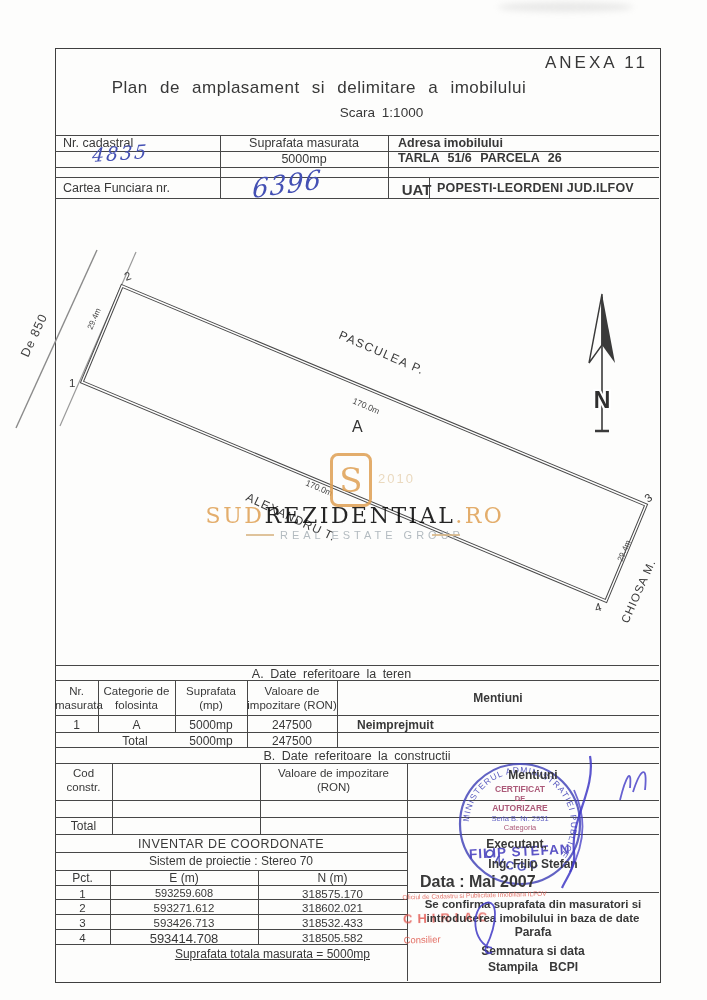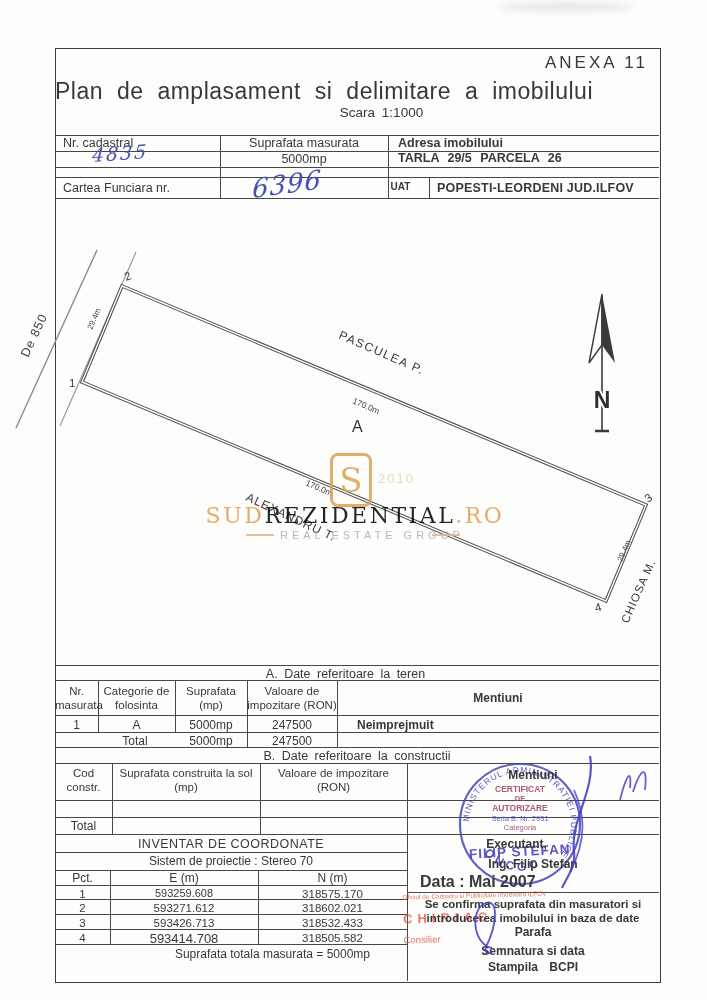--- a/index.html
+++ b/index.html
@@ -22,41 +22,41 @@
 </style>
 </head>
 <body>
 
 <div id="page">
 
   <div class="smudge"></div>
   <div id="page-border"></div>
 
   <div class="t" style="left:520px;top:52px;width:128px;text-align:right;font-size:17px;letter-spacing:3px;">ANEXA 11</div>
-  <div class="t c" style="left:55px;top:77px;width:504px;font-size:23px;letter-spacing:0.5px;word-spacing:7px;">Plan de amplasament si delimitare a imobilului</div>
+  <div class="t c" style="left:55px;top:77px;width:504px;font-size:17px;letter-spacing:0.5px;word-spacing:7px;padding-left:12px;">Plan de amplasament si delimitare a imobilului</div>
   <div class="t c" style="left:55px;top:105px;width:653px;font-size:13.5px;word-spacing:3px;">Scara 1:1000</div>
 
   <div class="hl" style="left:55px;top:135px;width:604px;"></div>
   <div class="hl" style="left:55px;top:151px;width:604px;"></div>
   <div class="hl" style="left:55px;top:167px;width:604px;"></div>
   <div class="hl" style="left:55px;top:177px;width:604px;"></div>
   <div class="hl" style="left:55px;top:198px;width:604px;"></div>
   <div class="vl" style="left:220px;top:135px;height:63px;"></div>
   <div class="vl" style="left:388px;top:135px;height:63px;"></div>
   <div class="vl" style="left:429px;top:177px;height:21px;"></div>
 
   <div class="t" style="left:63px;top:136px;font-size:12.5px;">Nr. cadastral</div>
   <div class="t hand" style="left:92px;top:142px;font-size:19px;letter-spacing:2px;transform:rotate(-4deg) skewX(-8deg);">4835</div>
   <div class="t c" style="left:220px;top:136px;width:168px;font-size:12.5px;">Suprafata masurata</div>
   <div class="t c" style="left:220px;top:152px;width:168px;font-size:12.5px;">5000mp</div>
   <div class="t" style="left:398px;top:136px;font-size:12.5px;font-weight:600;">Adresa imobilului</div>
-  <div class="t b" style="left:398px;top:151px;font-size:12.5px;word-spacing:5px;">TARLA 29/5 PARCELA 26</div>
+  <div class="t b" style="left:398px;top:151px;font-size:12.5px;word-spacing:5px;">TARLA 51/6 PARCELA 26</div>
   <div class="t" style="left:63px;top:181px;font-size:12.5px;">Cartea Funciara nr.</div>
   <div class="t hand" style="left:252px;top:168px;font-size:26px;letter-spacing:1px;transform:rotate(-8deg) skewX(-10deg);">6396</div>
-  <div class="t b c" style="left:380px;top:181px;width:41px;font-size:10px;">UAT</div>
+  <div class="t b c" style="left:396px;top:181px;width:41px;font-size:15px;">UAT</div>
   <div class="t b" style="left:437px;top:181px;font-size:12.5px;letter-spacing:0.2px;">POPESTI-LEORDENI JUD.ILFOV</div>
 
   <svg style="position:absolute;left:0;top:198px;" width="707" height="467" viewBox="0 198 707 467">
 
     <path d="M 97,250 L 16,428" stroke="#8b8b8b" stroke-width="1.4" fill="none"></path>
     <path d="M 136,252 L 60,426" stroke="#9a9a9a" stroke-width="1.2" fill="none"></path>
 
     <polygon points="122,286 646,505 606,601 82,382" fill="none" stroke="#4a4a4a" stroke-width="3.4"></polygon>
     <polygon points="122,286 646,505 606,601 82,382" fill="none" stroke="#ffffff" stroke-width="1.4"></polygon>
 
@@ -116,38 +116,37 @@
   <div class="vl" style="left:98px;top:680px;height:52px;"></div>
   <div class="vl" style="left:175px;top:680px;height:52px;"></div>
   <div class="vl" style="left:247px;top:680px;height:67px;"></div>
   <div class="vl" style="left:337px;top:680px;height:67px;"></div>
   <div class="vl" style="left:112px;top:763px;height:71px;"></div>
   <div class="vl" style="left:260px;top:763px;height:71px;"></div>
   <div class="vl" style="left:407px;top:763px;height:218px;"></div>
   <div class="vl" style="left:110px;top:870px;height:74px;"></div>
   <div class="vl" style="left:258px;top:870px;height:74px;"></div>
 
-  <div class="t c" style="left:69px;top:667px;width:553px;font-size:12.5px;word-spacing:3px;">A. Date referitoare la teren</div>
+  <div class="t c" style="left:55px;top:667px;width:553px;font-size:12.5px;word-spacing:3px;">A. Date referitoare la teren</div>
   <div class="t c wrap" style="left:55px;top:684px;width:43px;font-size:11.5px;">Nr. masurata</div>
   <div class="t c wrap" style="left:98px;top:684px;width:77px;font-size:11.5px;">Categorie de folosinta</div>
   <div class="t c wrap" style="left:175px;top:684px;width:72px;font-size:11.5px;">Suprafata (mp)</div>
   <div class="t c wrap" style="left:247px;top:684px;width:90px;font-size:11.5px;">Valoare de impozitare (RON)</div>
   <div class="t c b" style="left:337px;top:691px;width:322px;font-size:12px;">Mentiuni</div>
   <div class="t c" style="left:55px;top:718px;width:43px;font-size:12px;">1</div>
   <div class="t c" style="left:98px;top:718px;width:77px;font-size:12px;">A</div>
   <div class="t c" style="left:175px;top:718px;width:72px;font-size:12px;">5000mp</div>
   <div class="t c" style="left:247px;top:718px;width:90px;font-size:12px;">247500</div>
   <div class="t b" style="left:357px;top:718px;font-size:12px;">Neimprejmuit</div>
   <div class="t c" style="left:75px;top:734px;width:120px;font-size:12px;">Total</div>
   <div class="t c" style="left:175px;top:734px;width:72px;font-size:12px;">5000mp</div>
   <div class="t c" style="left:247px;top:734px;width:90px;font-size:12px;">247500</div>
 
   <div class="t c" style="left:55px;top:749px;width:604px;font-size:12.5px;word-spacing:3px;">B. Date referitoare la constructii</div>
   <div class="t c wrap" style="left:55px;top:766px;width:57px;font-size:11.5px;">Cod constr.</div>
-  <div class="t c wrap" style="left:112px;top:766px;width:148px;font-size:11.5px;">Suprafata construita la sol (mp)</div>
   <div class="t c wrap" style="left:260px;top:766px;width:147px;font-size:11.5px;">Valoare de impozitare (RON)</div>
   <div class="t c" style="left:55px;top:819px;width:57px;font-size:12px;">Total</div>
 
   <div class="t c" style="left:55px;top:837px;width:352px;font-size:12.5px;letter-spacing:0.5px;">INVENTAR DE COORDONATE</div>
   <div class="t c" style="left:55px;top:854px;width:352px;font-size:12px;">Sistem de proiectie : Stereo 70</div>
   <div class="t c" style="left:55px;top:871px;width:55px;font-size:12px;">Pct.</div>
   <div class="t c" style="left:110px;top:871px;width:148px;font-size:12px;">E (m)</div>
   <div class="t c" style="left:258px;top:871px;width:149px;font-size:12px;">N (m)</div>
 
   <div class="t c" style="left:55px;top:887px;width:55px;font-size:11.5px;">1</div>
@@ -156,21 +155,21 @@
   <div class="t c" style="left:55px;top:901px;width:55px;font-size:11.5px;">2</div>
   <div class="t c" style="left:110px;top:901px;width:148px;font-size:11.5px;">593271.612</div>
   <div class="t c" style="left:258px;top:901px;width:149px;font-size:11.5px;">318602.021</div>
   <div class="t c" style="left:55px;top:916px;width:55px;font-size:11.5px;">3</div>
   <div class="t c" style="left:110px;top:916px;width:148px;font-size:11.5px;">593426.713</div>
   <div class="t c" style="left:258px;top:916px;width:149px;font-size:11.5px;">318532.433</div>
   <div class="t c" style="left:55px;top:931px;width:55px;font-size:11.5px;">4</div>
   <div class="t c" style="left:110px;top:931px;width:148px;font-size:13px;">593414.708</div>
   <div class="t c" style="left:258px;top:931px;width:149px;font-size:11.5px;">318505.582</div>
 
-  <div class="t r" style="left:55px;top:947px;width:315px;font-size:12px;">Suprafata totala masurata = 5000mp</div>
+  <div class="t r" style="left:55px;top:947px;width:315px;font-size:12px;text-decoration:underline;">Suprafata totala masurata = 5000mp</div>
 
   <svg style="position:absolute;left:440px;top:750px;" width="160" height="150" viewBox="0 0 160 150">
     <defs>
       <path id="arcText" d="M 29,74 A 51 51 0 0 1 131,74 A 51 51 0 0 1 80,125" fill="none"></path>
       <path id="arcBottom" d="M 37,91 A 46 46 0 0 0 123,91" fill="none"></path>
     </defs>
     <circle cx="80" cy="74" r="60" fill="none" stroke="#4547b8" stroke-width="2.2" opacity="0.85"></circle>
     <text font-size="8.5" fill="#4547b8" letter-spacing="1" opacity="0.9">
       <textPath href="#arcText" startOffset="2">MINISTERUL ADMINISTRATIEI PUBLICE</textPath>
     </text>

